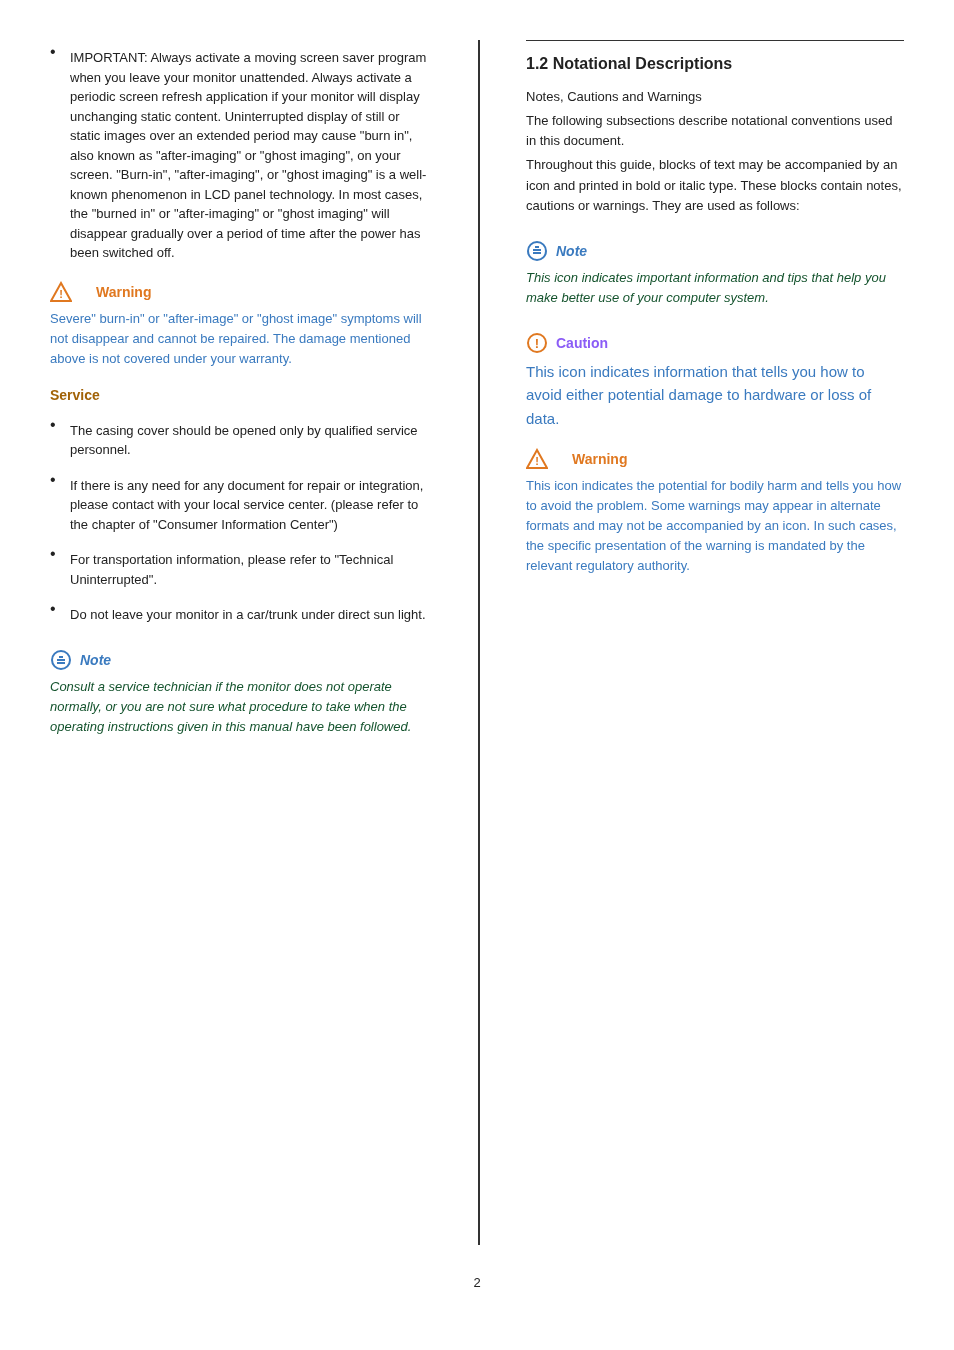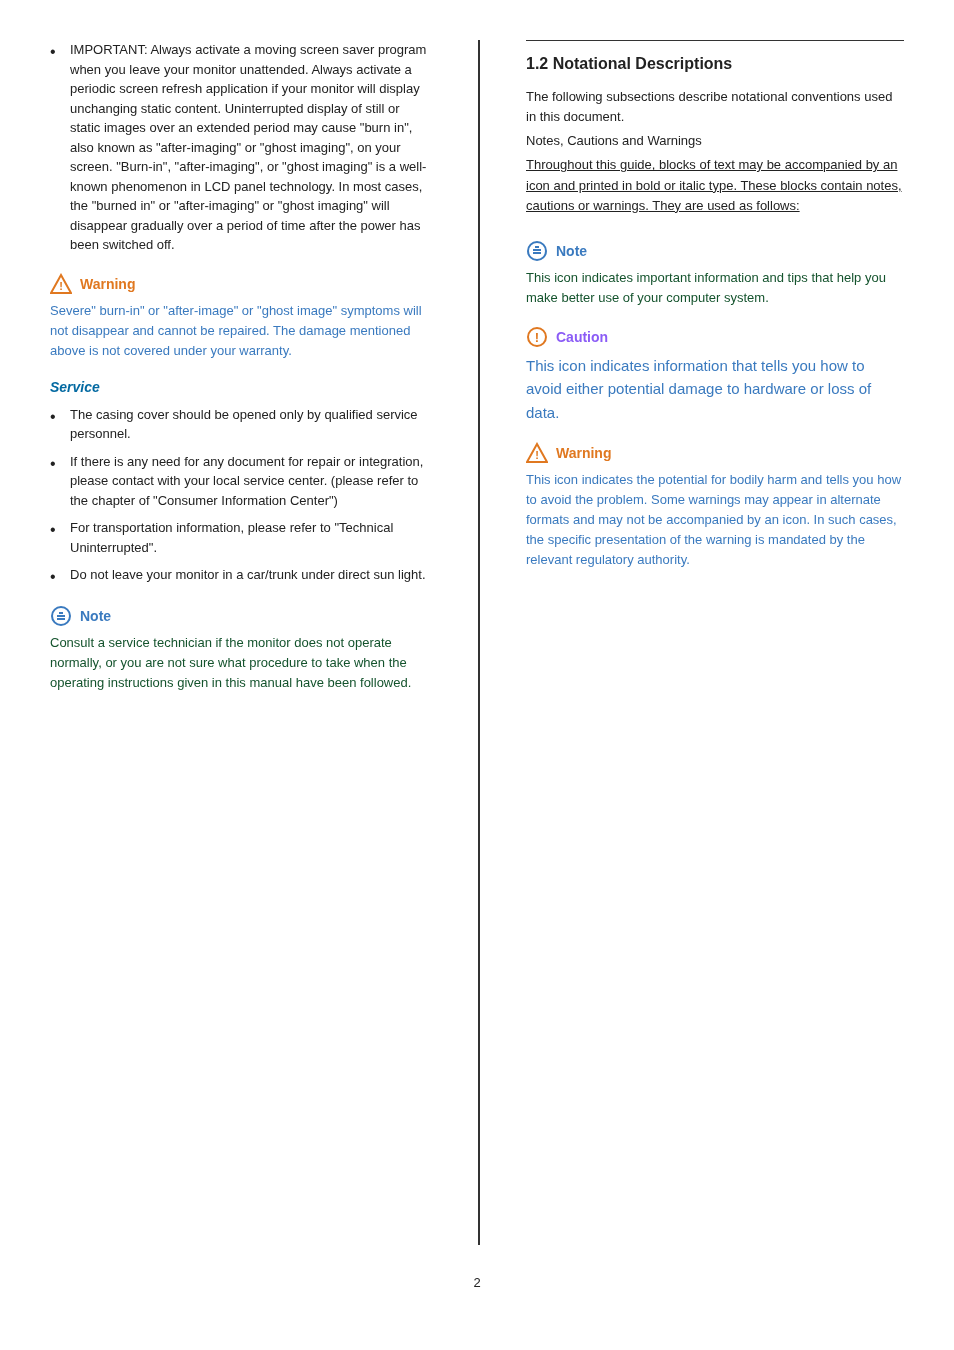--- a/index.html
+++ b/index.html
@@ -53,20 +53,21 @@
     .bullet-dot {
       min-width: 12px;
       margin-top: 2px;
       font-size: 16px;
       line-height: 1.2;
     }
 
     .bullet-text {
       flex: 1;
       line-height: 1.5;
+      margin-top: 8px;
     }
 
     .warning-box {
       margin: 18px 0;
     }
 
     .warning-header {
       display: flex;
       align-items: center;
       gap: 8px;
@@ -82,34 +83,36 @@
     }
 
     .warning-icon svg {
       width: 22px;
       height: 22px;
     }
 
     .warning-label {
       font-weight: bold;
       font-size: 14px;
+      margin-left: 16px;
     }
 
     .warning-label.orange {
       color: #e07820;
     }
 
     .warning-text {
       color: #3a7abf;
       line-height: 1.55;
       font-size: 13px;
     }
 
     .note-box {
-      margin: 18px 0;
+      margin: 24px 0;
+      font-style: italic;
     }
 
     .note-header {
       display: flex;
       align-items: center;
       gap: 8px;
       margin-bottom: 6px;
     }
 
     .note-label {
@@ -157,22 +160,21 @@
     .caution-text {
       color: #3a7abf;
       line-height: 1.55;
       font-size: 15px;
     }
 
     .section-title {
       font-weight: bold;
       font-size: 14px;
       margin-bottom: 10px;
-      color: #0369a1;
-      font-style: italic;
+      color: #a16207;
     }
 
     .right-section-title {
       font-size: 16px;
       font-weight: bold;
       color: #222;
       margin-bottom: 14px;
     }
 
     .right-body-text {
@@ -258,23 +260,23 @@
         <div class="note-text">Consult a service technician if the monitor does not operate normally, or you are not sure what procedure to take when the operating instructions given in this manual have been followed.</div>
       </div>
 
     </div>
 
     <div class="col-right">
 
       <hr class="divider">
       <div class="right-section-title">1.2 Notational Descriptions</div>
 
+      <div class="right-body-text">Notes, Cautions and Warnings</div>
       <div class="right-body-text">The following subsections describe notational conventions used in this document.</div>
-      <div class="right-body-text">Notes, Cautions and Warnings</div>
-      <div class="right-body-text" style="margin-bottom: 24px; text-decoration: underline;">Throughout this guide, blocks of text may be accompanied by an icon and printed in bold or italic type. These blocks contain notes, cautions or warnings. They are used as follows:</div>
+      <div class="right-body-text" style="margin-bottom: 24px;">Throughout this guide, blocks of text may be accompanied by an icon and printed in bold or italic type. These blocks contain notes, cautions or warnings. They are used as follows:</div>
 
       <div class="note-box">
         <div class="note-header">
           <span class="note-icon">
             <svg viewBox="0 0 22 22" xmlns="http://www.w3.org/2000/svg">
               <circle cx="11" cy="11" r="9" fill="none" stroke="#3a7abf" stroke-width="2"></circle>
               <line x1="7" y1="10" x2="15" y2="10" stroke="#3a7abf" stroke-width="2"></line>
               <line x1="7" y1="13" x2="15" y2="13" stroke="#3a7abf" stroke-width="2"></line>
               <line x1="9" y1="7" x2="13" y2="7" stroke="#3a7abf" stroke-width="2"></line>
             </svg>

